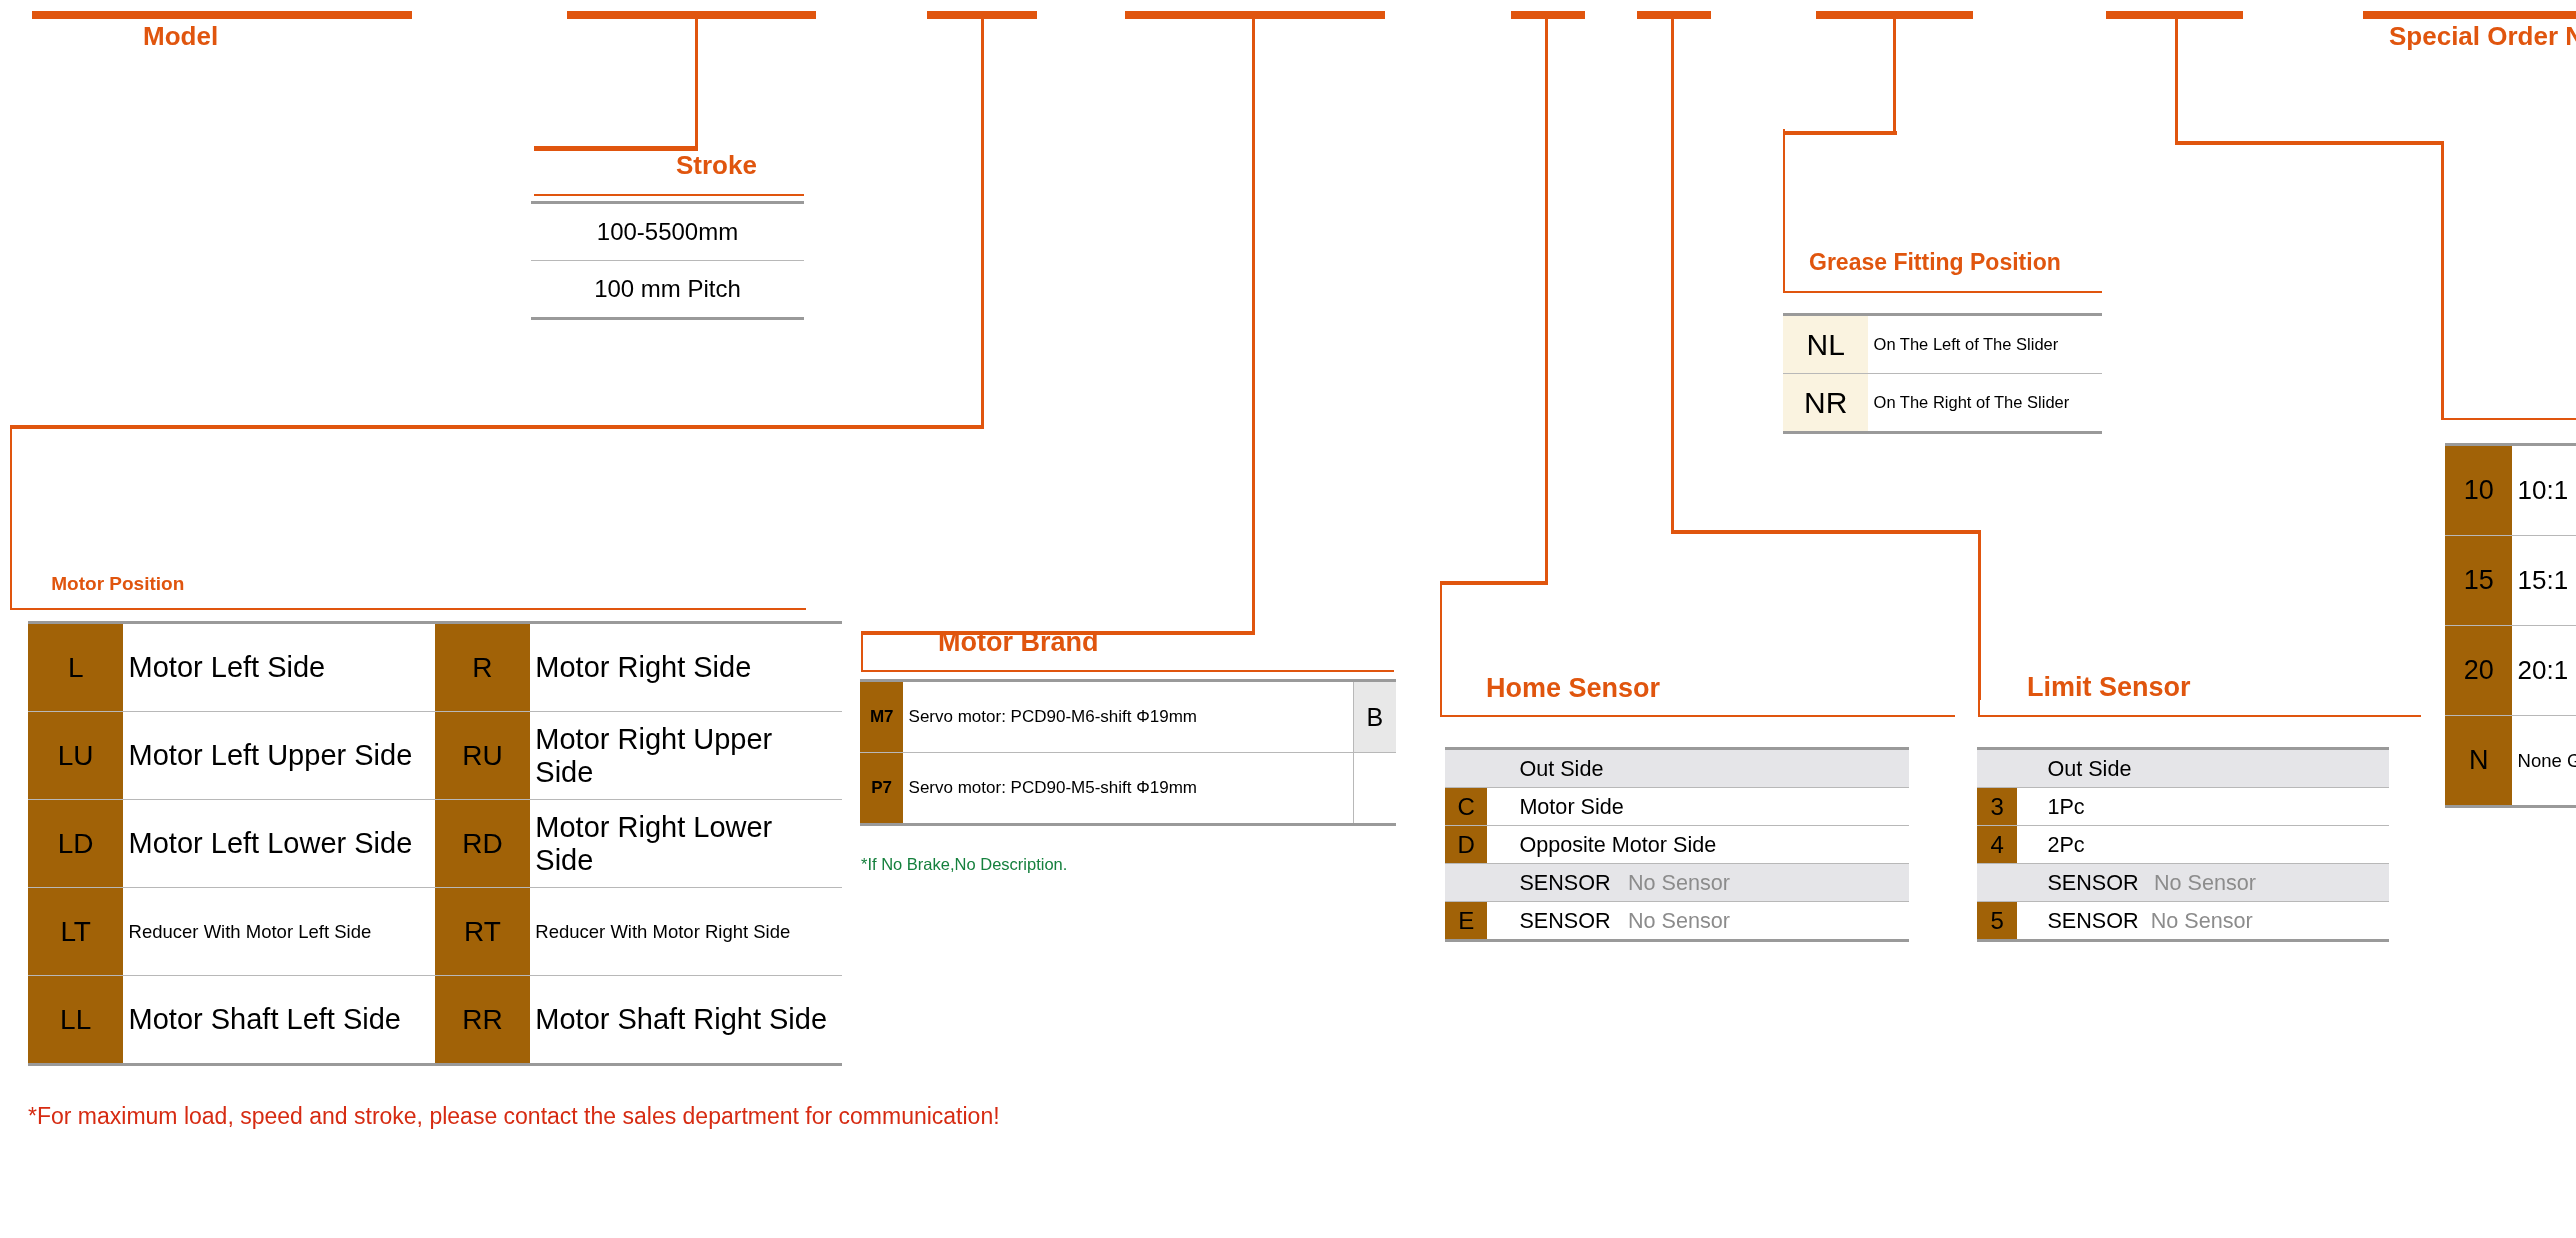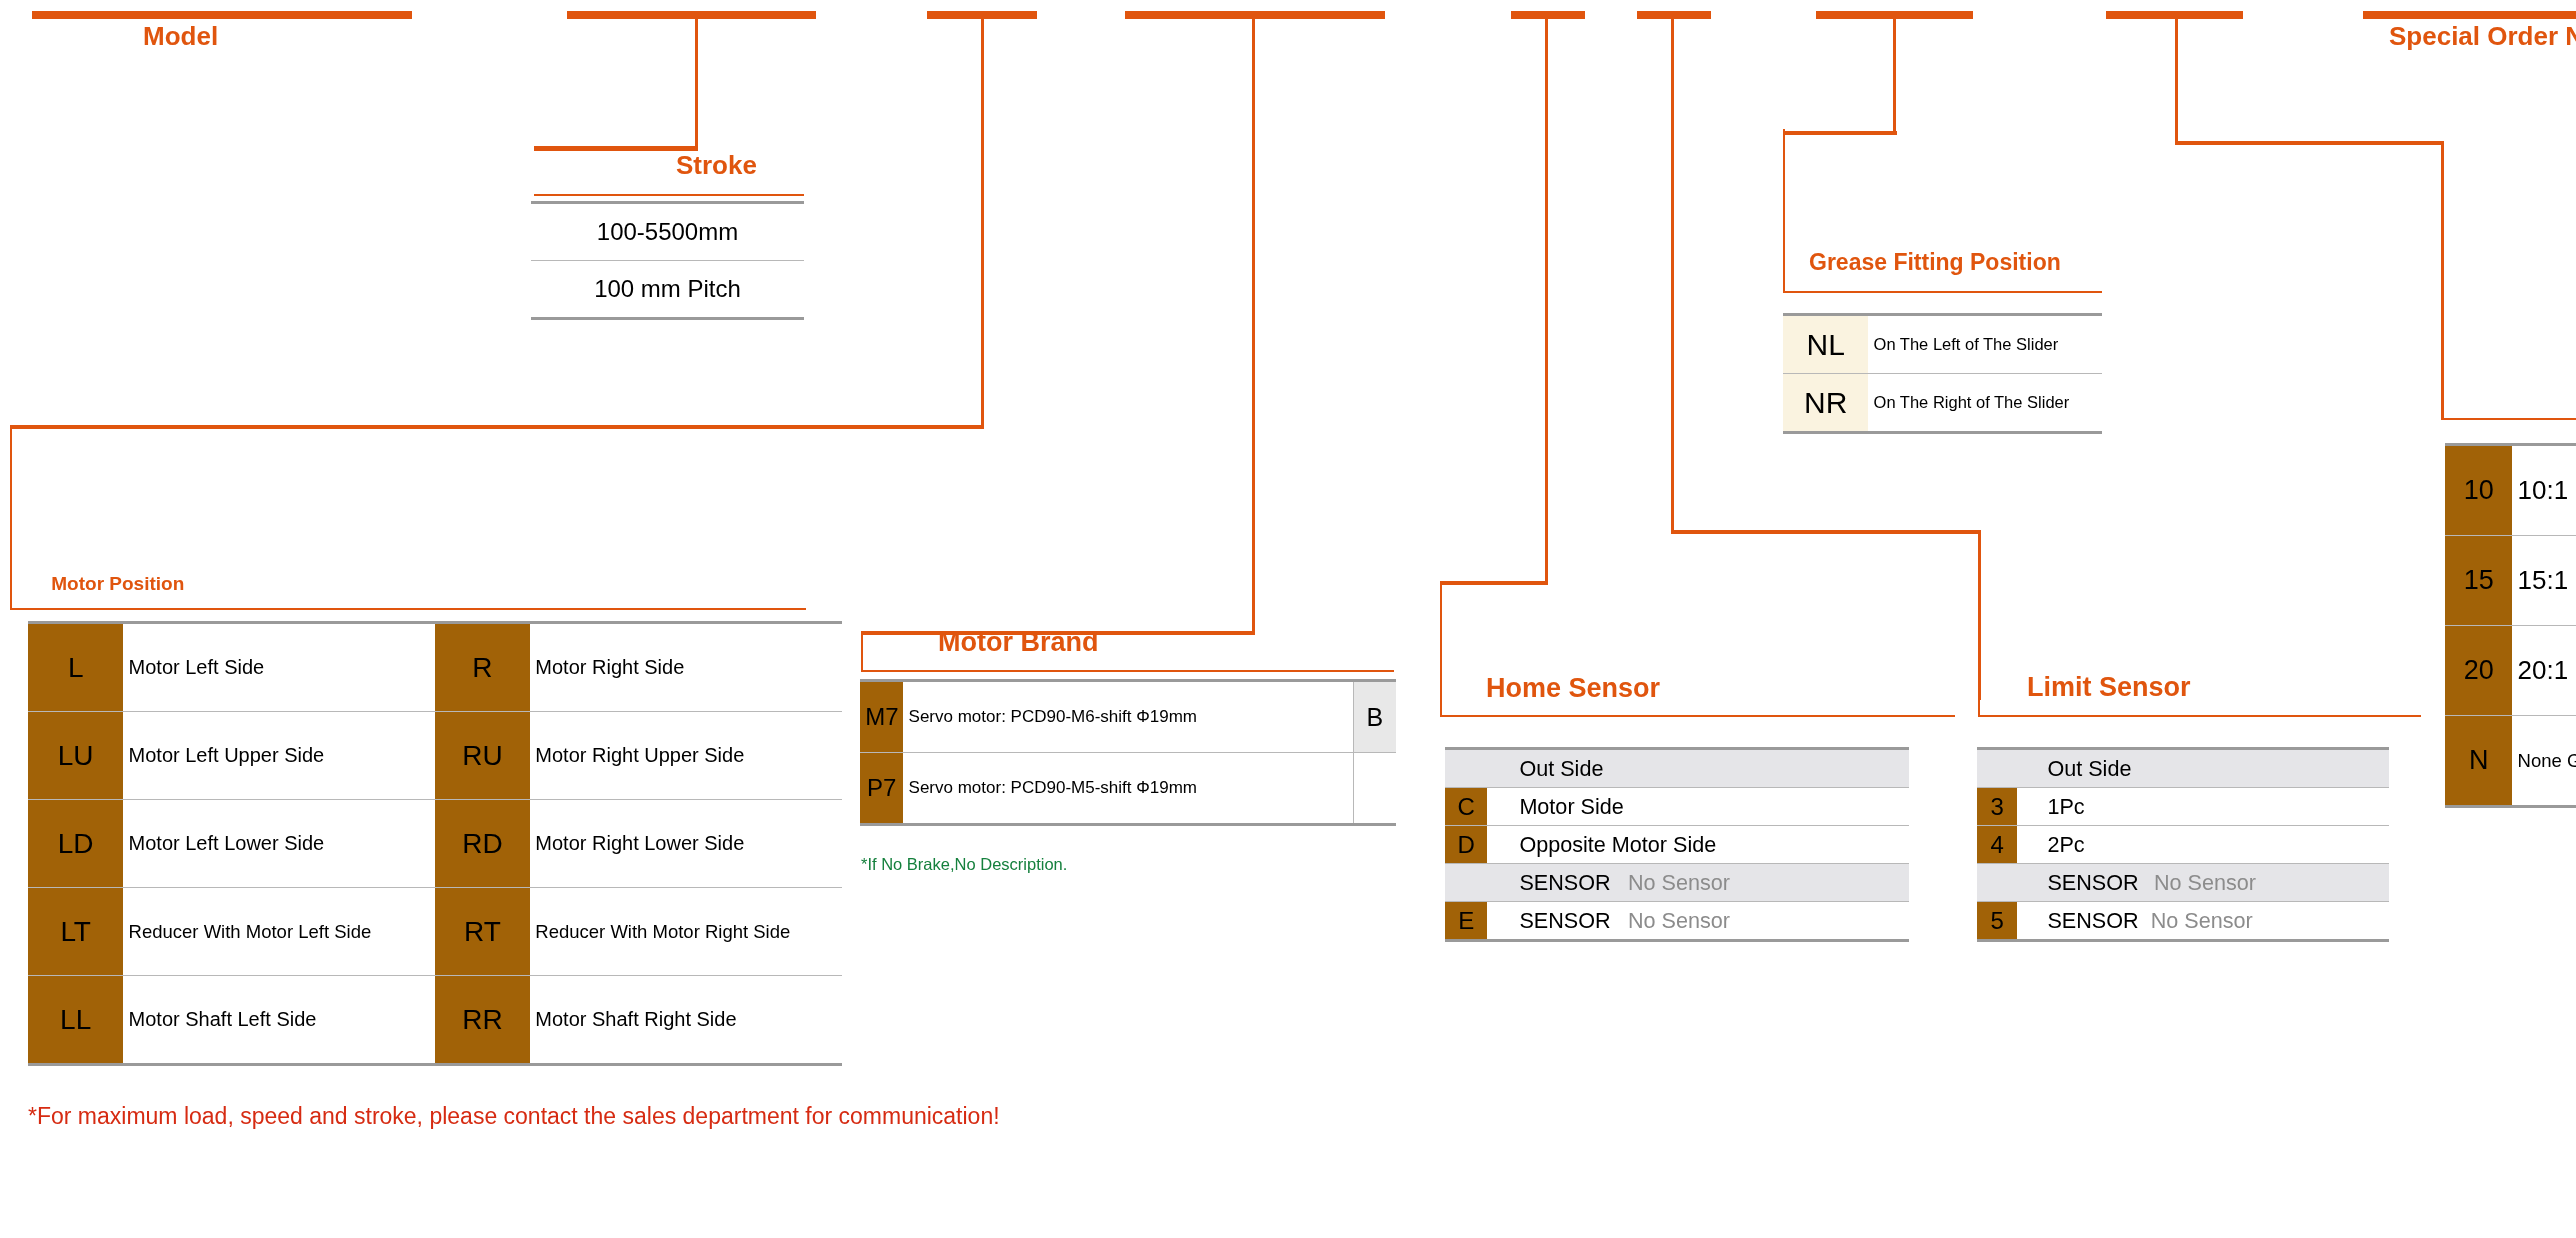--- a/index.html
+++ b/index.html
@@ -25,29 +25,29 @@
   .codecream{background:#faf3e0;text-align:center;}
   .vsep{border-right:1.5px solid #b8b8b8 !important;}
   .grey{color:#8c8c8c;}
 
   
   #stroke-table{position:absolute;left:531px;top:201px;width:273px;}
   #stroke-table td{height:56px;font-size:24px;text-align:center;}
 
   
   #motorpos-table{position:absolute;left:28px;top:621px;width:773px;}
-  #motorpos-table td{height:87px;font-size:20px;}
+  #motorpos-table td{height:87px;font-size:29px;}
   #motorpos-table td.code{width:85px;font-size:28px;}
   #motorpos-table td.desc{width:301px;}
   #motorpos-table td.sm{font-size:18.5px;}
 
   
   #brand-table{position:absolute;left:860px;top:679px;width:536px;}
   #brand-table td{height:70px;font-size:17px;}
-  #brand-table td.code{width:33px;font-size:24px;}
+  #brand-table td.code{width:33px;font-size:17px;font-weight:bold;}
   #brand-table td.bcol{width:32px;font-size:25px;text-align:center;background:#e8e8e8;}
   #brand-note{position:absolute;left:861px;top:855px;font-size:16.5px;color:#15803d;white-space:nowrap;}
 
   
   #home-table{position:absolute;left:1445px;top:747px;width:464px;}
   #home-table td{height:37px;font-size:21.6px;}
   #home-table td.code{width:32px;font-size:24px;}
   #home-table tr.shade td{background:#e5e5e8;}
   #home-table td.lbl{padding-left:32px;}
 

